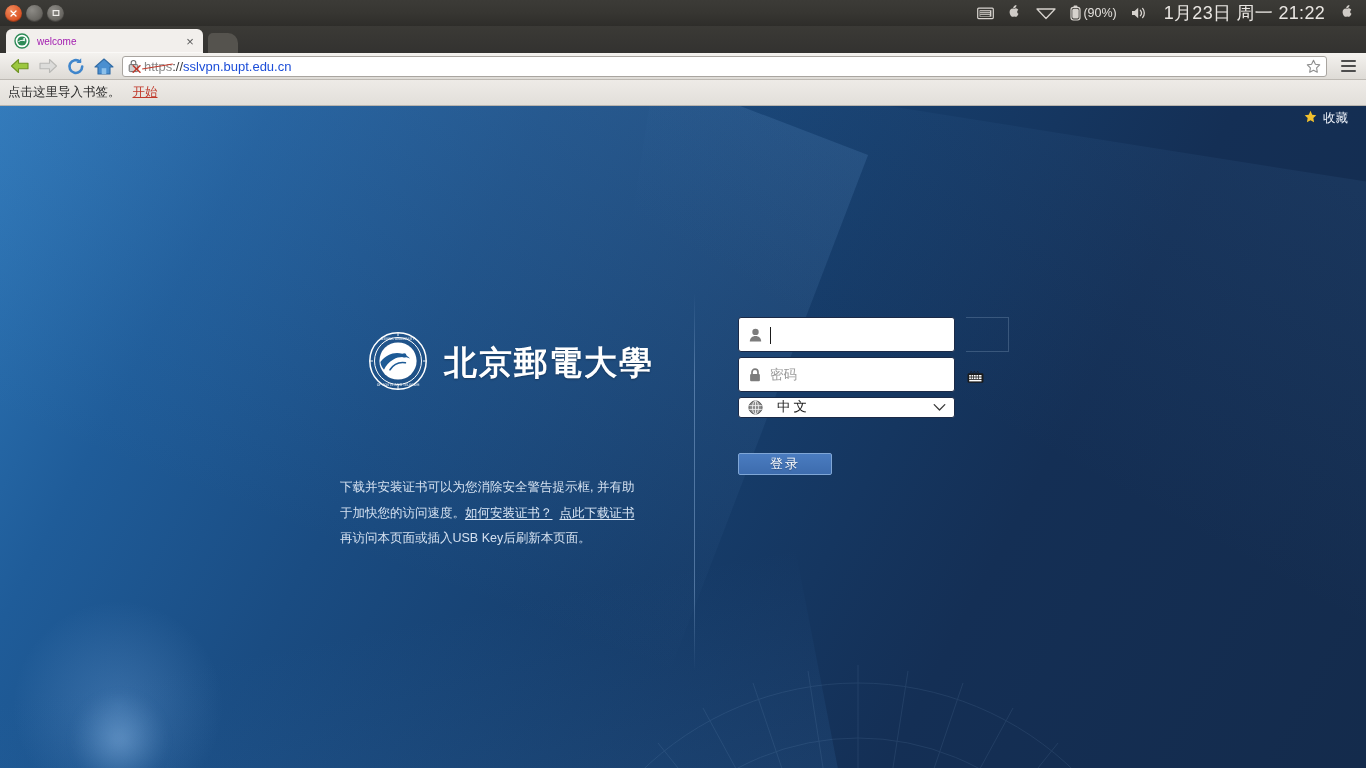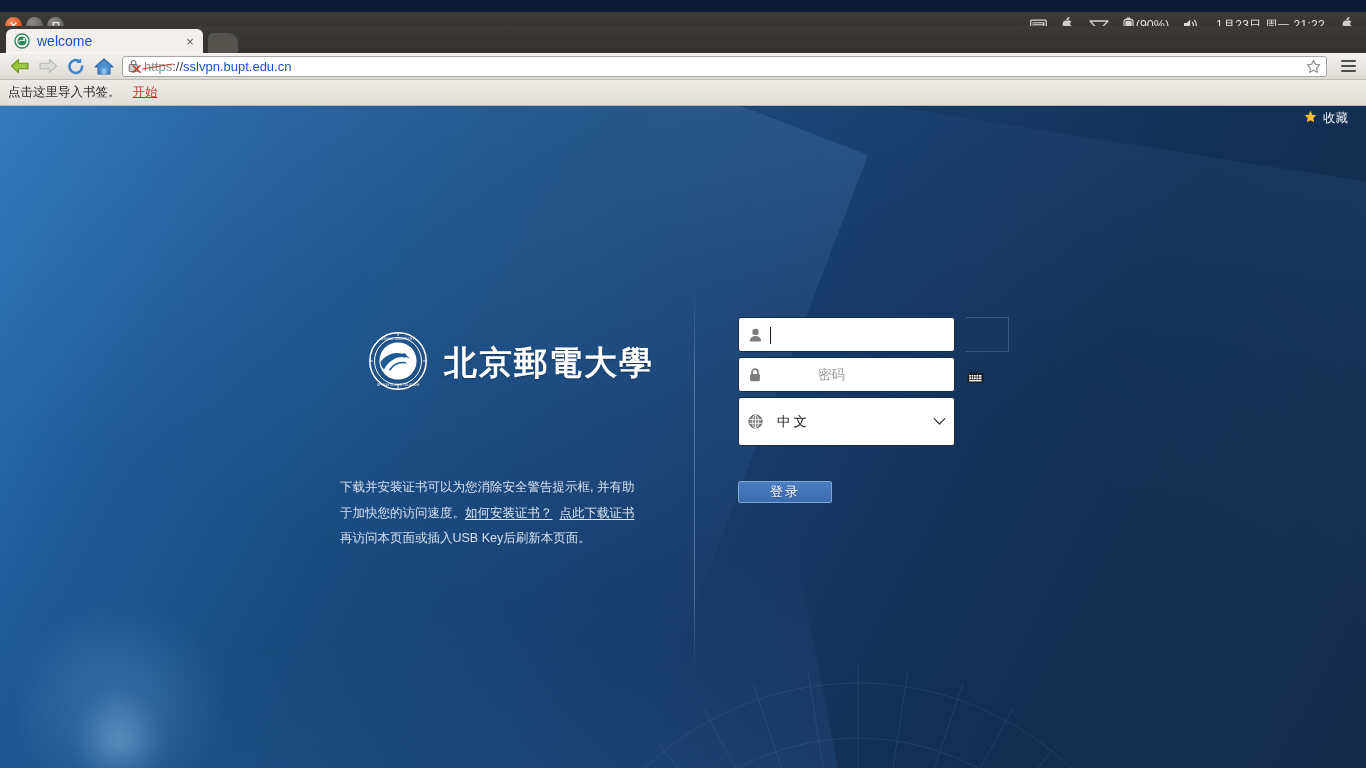--- a/index.html
+++ b/index.html
@@ -6,21 +6,21 @@
   * { box-sizing: border-box; margin: 0; padding: 0; }
   html, body {
     width: 1366px; height: 768px;
     overflow: hidden;
     font-family: "Liberation Sans", "DejaVu Sans", sans-serif;
     background: #0c1a33;
   }
 
   
   #os-panel {
-    position: absolute; top: 12px; left: 0;
+    position: absolute; top: 0; left: 0;
     width: 1366px; height: 26px;
     background: linear-gradient(to bottom, #3c3b37 0%, #373632 50%, #2e2d2a 100%);
     display: flex; align-items: center;
     color: #e8e6e3;
     font-size: 12px;
   }
   .win-btns { display: flex; align-items: center; gap: 4px; padding-left: 5px; }
   .win-btn {
     width: 17px; height: 17px; border-radius: 50%;
     display: flex; align-items: center; justify-content: center;
@@ -36,21 +36,21 @@
     position: absolute; right: 0; top: 0; height: 26px;
     display: flex; align-items: center; gap: 0px;
     padding-right: 4px;
   }
   .tray-item {
     height: 26px; display: flex; align-items: center; justify-content: center;
     padding: 0 7px; color: #dedad5;
   }
   .tray-item svg { display: block; }
   #tray-battery-pct { font-size: 12.5px; color: #e4e1dd; padding-left: 2px; }
-  #tray-clock { font-size: 12px; color: #e9e6e2; letter-spacing: .3px; padding: 0 9px; }
+  #tray-clock { font-size: 18px; color: #e9e6e2; letter-spacing: .3px; padding: 0 9px; }
 
   
   #browser-chrome {
     position: absolute; top: 26px; left: 0;
     width: 1366px; height: 80px;
     background: #d6d2cd;
   }
   
   #tab-strip {
     position: absolute; top: 0; left: 0; width: 1366px; height: 27px;
@@ -60,21 +60,21 @@
     position: absolute; left: 6px; top: 3px;
     width: 197px; height: 24px;
     background: #f2efec;
     border-radius: 6px 6px 0 0;
     display: flex; align-items: center;
     padding: 0 6px 0 8px;
     box-shadow: 0 -1px 0 rgba(255,255,255,.6) inset;
   }
   #tab-favicon { width: 16px; height: 16px; flex: 0 0 16px; margin-right: 7px; }
   #tab-title {
-    flex: 1 1 auto; font-size: 14px; color: #1d4ed8;
+    flex: 1 1 auto; font-size: 10px; color: #a21caf;
     white-space: nowrap; overflow: hidden; text-overflow: ellipsis;
   }
   #tab-close {
     flex: 0 0 14px; width: 14px; height: 14px;
     display: flex; align-items: center; justify-content: center;
     color: #5a5a5a; font-size: 13px; line-height: 1;
   }
   #tab-new {
     position: absolute; left: 208px; top: 7px;
     width: 30px; height: 20px;
@@ -238,45 +238,44 @@
     padding-left: 8px;
     margin-bottom: 5px;
   }
   .field-icon { flex: 0 0 16px; display: flex; align-items: center; justify-content: center; margin-right: 7px; }
   .field-input {
     flex: 1 1 auto; border: none; outline: none;
     font-size: 13.5px; color: #ef4444;
     font-family: "Liberation Sans", "DejaVu Sans", sans-serif;
     background: transparent; height: 100%;
     padding: 0;
-    margin-left: 48px;
   }
   .field-input::placeholder { color: #9a9a9a; }
   #field-username-ghost {
     position: absolute; left: 228px; top: 0;
     width: 43px; height: 35px;
     border: 1px solid rgba(150,175,205,.28);
     border-left: none;
     pointer-events: none;
   }
   #caret {
     position: absolute; left: 31px; top: 9px;
     width: 1px; height: 17px; background: #1a1a1a;
   }
   #osk-icon {
     position: absolute; left: 229px; top: 53px;
     width: 17px; height: 13px;
   }
   .select-field {
     position: relative;
-    width: 217px; height: 49px;
+    width: 217px; height: 21px;
     background: #ffffff;
     border: 1px solid #1b2a47;
     border-radius: 3px;
-    display: flex; align-items: center;
+    display: flex; 
     padding: 0 8px;
     margin-bottom: 12px;
   }
   #lang-value { flex: 1 1 auto; font-size: 13.5px; color: #1f1f1f; letter-spacing: 3px; padding-left: 7px; }
   #lang-chevron { flex: 0 0 14px; display: flex; align-items: center; justify-content: center; }
   #login-button {
     margin-top: 35px;
     width: 94px; height: 22px;
     background: linear-gradient(to bottom, #4a7cc0, #3d6cae);
     border: 1px solid #7fa6d6;

